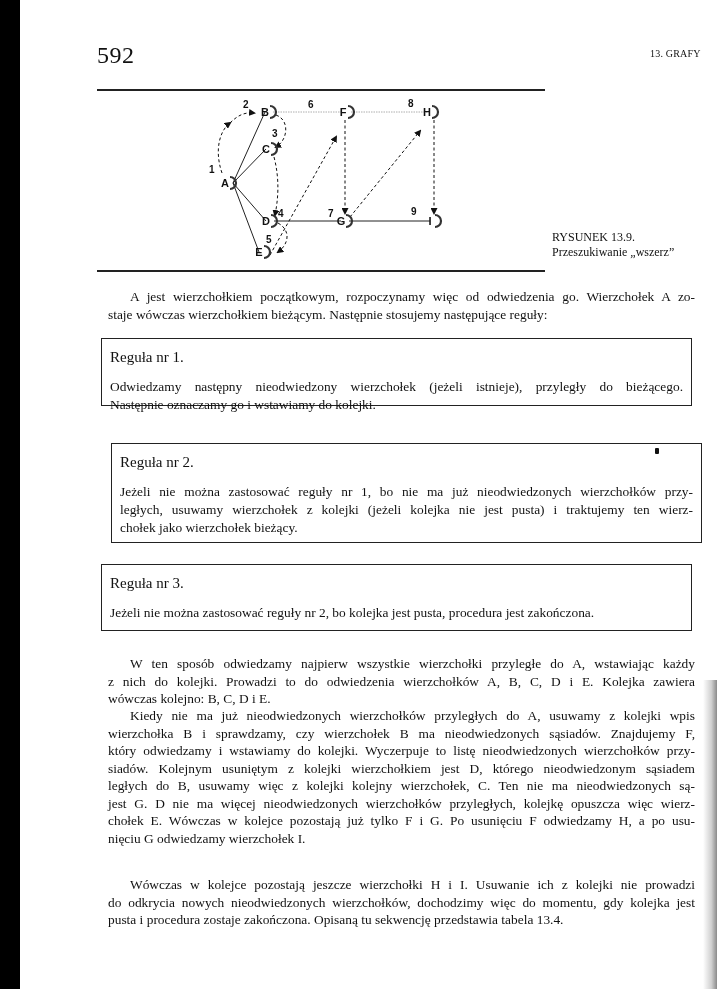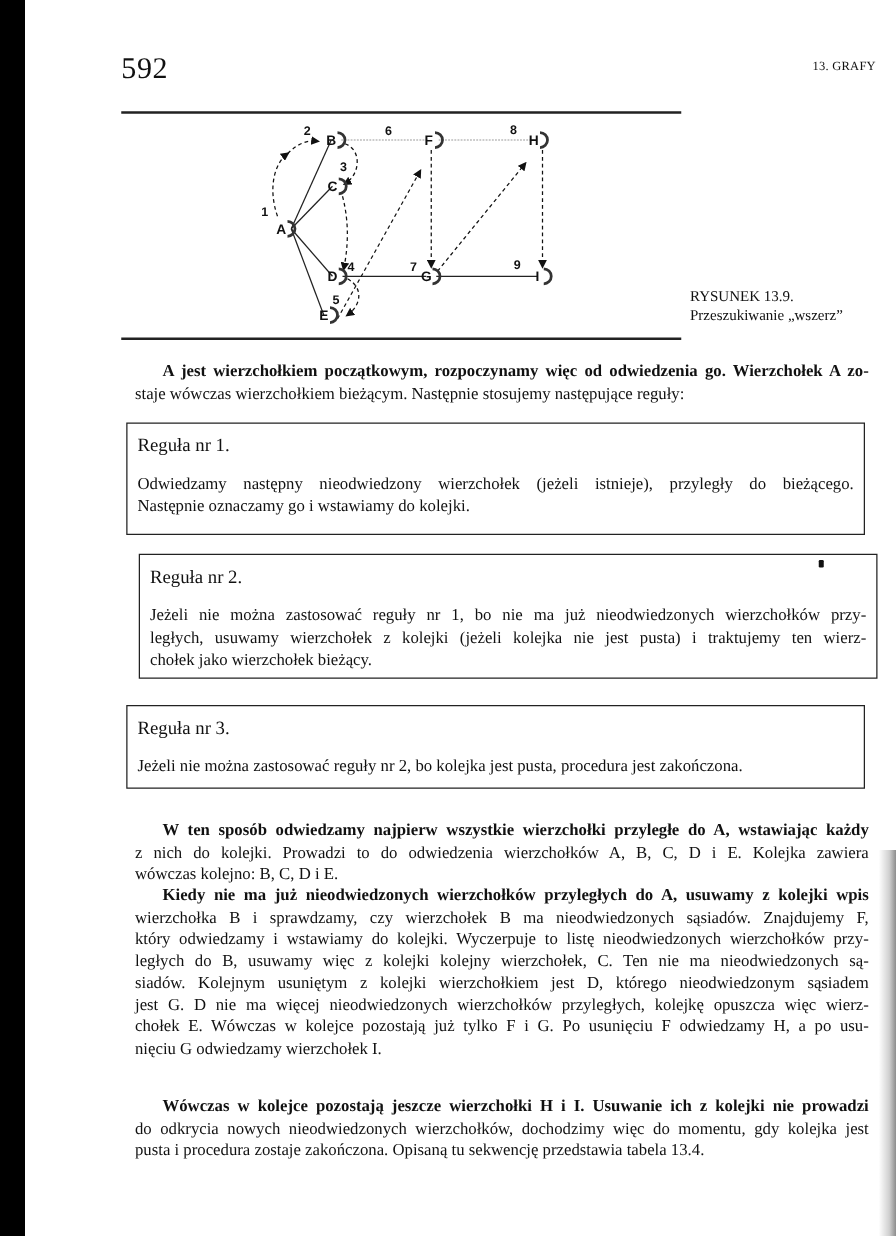--- a/index.html
+++ b/index.html
@@ -29,21 +29,21 @@
     .figure svg { width: 260px; height: 175px; overflow: visible; }
     .fig-caption {
       position: absolute; left: 552px; top: 230px; font-size: 12px; line-height: 15px;
     }
     .para {
       position: absolute; left: 108px; width: 587px; font-size: 13.4px; line-height: 17.5px;
       text-align: justify; margin: 0;
     }
     .para .line { display: block; text-align: justify; text-align-last: justify; white-space: nowrap; }
     .para .line.last { text-align-last: left; }
-    .para .line.indent { text-indent: 22px; font-weight: bold; }
+    .para .line.indent { text-indent: 22px; }
     .rule-box {
       position: absolute; left: 101px; width: 591px; border: 1.5px solid #222;
       box-sizing: border-box; padding: 10px 8px 6px 8px;
     }
     .rule-box .title { font-size: 15px; margin: 0 0 12px 0; }
     .rule-box .body { font-size: 13.4px; line-height: 18px; margin: 0; }
     .rule-box .body .line { display: block; text-align: justify; text-align-last: justify; white-space: nowrap; }
     .rule-box .body .line.last { text-align-last: left; }
     .speck { position: absolute; left: 655px; top: 448px; width: 4px; height: 6px; background: #111; border-radius: 1px; }
   </style>
@@ -143,21 +143,21 @@
   <div>Przeszukiwanie „wszerz”</div>
 </div>
 
 <div class="rule bottom"></div>
 
 <p class="para" style="top:288px;">
   <span class="line indent">A jest wierzchołkiem początkowym, rozpoczynamy więc od odwiedzenia go. Wierzchołek A zo-</span>
   <span class="line last">staje wówczas wierzchołkiem bieżącym. Następnie stosujemy następujące reguły:</span>
 </p>
 
-<div class="rule-box" style="top:338px; height:90px;">
+<div class="rule-box" style="top:338px; height:68px;">
   <p class="title">Reguła nr 1.</p>
   <p class="body">
     <span class="line">Odwiedzamy następny nieodwiedzony wierzchołek (jeżeli istnieje), przyległy do bieżącego.</span>
     <span class="line last">Następnie oznaczamy go i wstawiamy do kolejki.</span>
   </p>
 </div>
 
 <div class="rule-box" style="top:443px; height:100px;margin-left:10px;">
   <p class="title">Reguła nr 2.</p>
   <p class="body">
@@ -178,22 +178,22 @@
 <p class="para" style="top:655px;">
   <span class="line indent">W ten sposób odwiedzamy najpierw wszystkie wierzchołki przyległe do A, wstawiając każdy</span>
   <span class="line">z nich do kolejki. Prowadzi to do odwiedzenia wierzchołków A, B, C, D i E. Kolejka zawiera</span>
   <span class="line last">wówczas kolejno: B, C, D i E.</span>
 </p>
 
 <p class="para" style="top:707px;">
   <span class="line indent">Kiedy nie ma już nieodwiedzonych wierzchołków przyległych do A, usuwamy z kolejki wpis</span>
   <span class="line">wierzchołka B i sprawdzamy, czy wierzchołek B ma nieodwiedzonych sąsiadów. Znajdujemy F,</span>
   <span class="line">który odwiedzamy i wstawiamy do kolejki. Wyczerpuje to listę nieodwiedzonych wierzchołków przy-</span>
+  <span class="line">siadów. Kolejnym usuniętym z kolejki wierzchołkiem jest D, którego nieodwiedzonym sąsiadem</span>
   <span class="line">ległych do B, usuwamy więc z kolejki kolejny wierzchołek, C. Ten nie ma nieodwiedzonych są-</span>
-  <span class="line">siadów. Kolejnym usuniętym z kolejki wierzchołkiem jest D, którego nieodwiedzonym sąsiadem</span>
   <span class="line">jest G. D nie ma więcej nieodwiedzonych wierzchołków przyległych, kolejkę opuszcza więc wierz-</span>
   <span class="line">chołek E. Wówczas w kolejce pozostają już tylko F i G. Po usunięciu F odwiedzamy H, a po usu-</span>
   <span class="line last">nięciu G odwiedzamy wierzchołek I.</span>
 </p>
 
 <p class="para" style="top:847px;margin-top:29px;">
   <span class="line indent">Wówczas w kolejce pozostają jeszcze wierzchołki H i I. Usuwanie ich z kolejki nie prowadzi</span>
   <span class="line">do odkrycia nowych nieodwiedzonych wierzchołków, dochodzimy więc do momentu, gdy kolejka jest</span>
   <span class="line last">pusta i procedura zostaje zakończona. Opisaną tu sekwencję przedstawia tabela 13.4.</span>
 </p>

